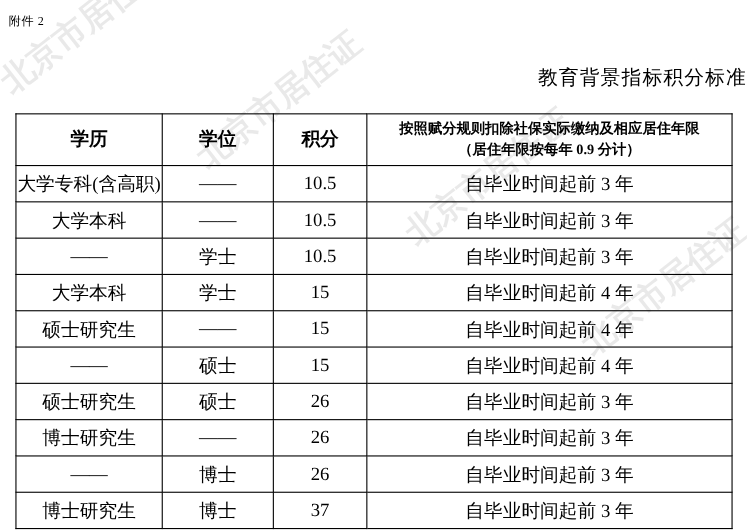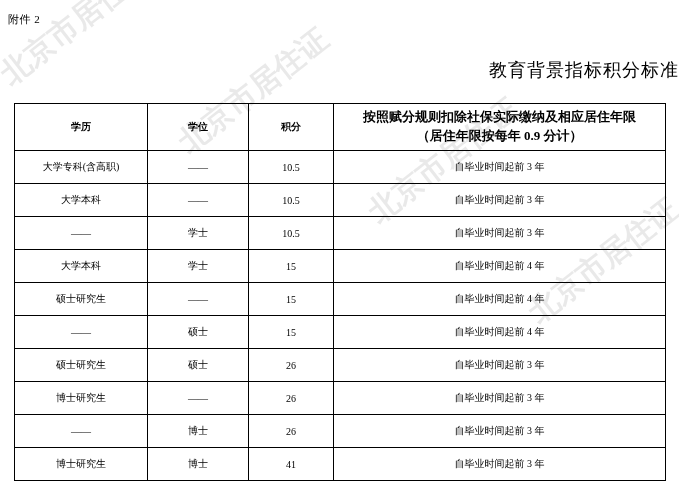--- a/index.html
+++ b/index.html
@@ -47,21 +47,21 @@
   }
   table.score-table {
     border-collapse: collapse;
     width: 651px;
     table-layout: fixed;
   }
   table.score-table td, table.score-table th {
     border: 1px solid #000000;
     text-align: center;
     vertical-align: middle;
-    font-size: 10px;
+    font-size: 17px;
     font-family: "Liberation Serif", "DejaVu Serif", serif;
     padding: 0;
   }
   table.score-table thead th {
     font-weight: bold;
     height: 42px;
     line-height: 1.45;
   }
   table.score-table thead th.wide-head {
     font-size: 13px;
@@ -189,20 +189,20 @@
         </tr>
         <tr>
           <td>——</td>
           <td>博士</td>
           <td>26</td>
           <td>自毕业时间起前 3 年</td>
         </tr>
         <tr>
           <td>博士研究生</td>
           <td>博士</td>
-          <td>41</td>
+          <td>37</td>
           <td>自毕业时间起前 3 年</td>
         </tr>
       </tbody>
     </table>
   </div>
 
 </div>
 
 </body></html>

